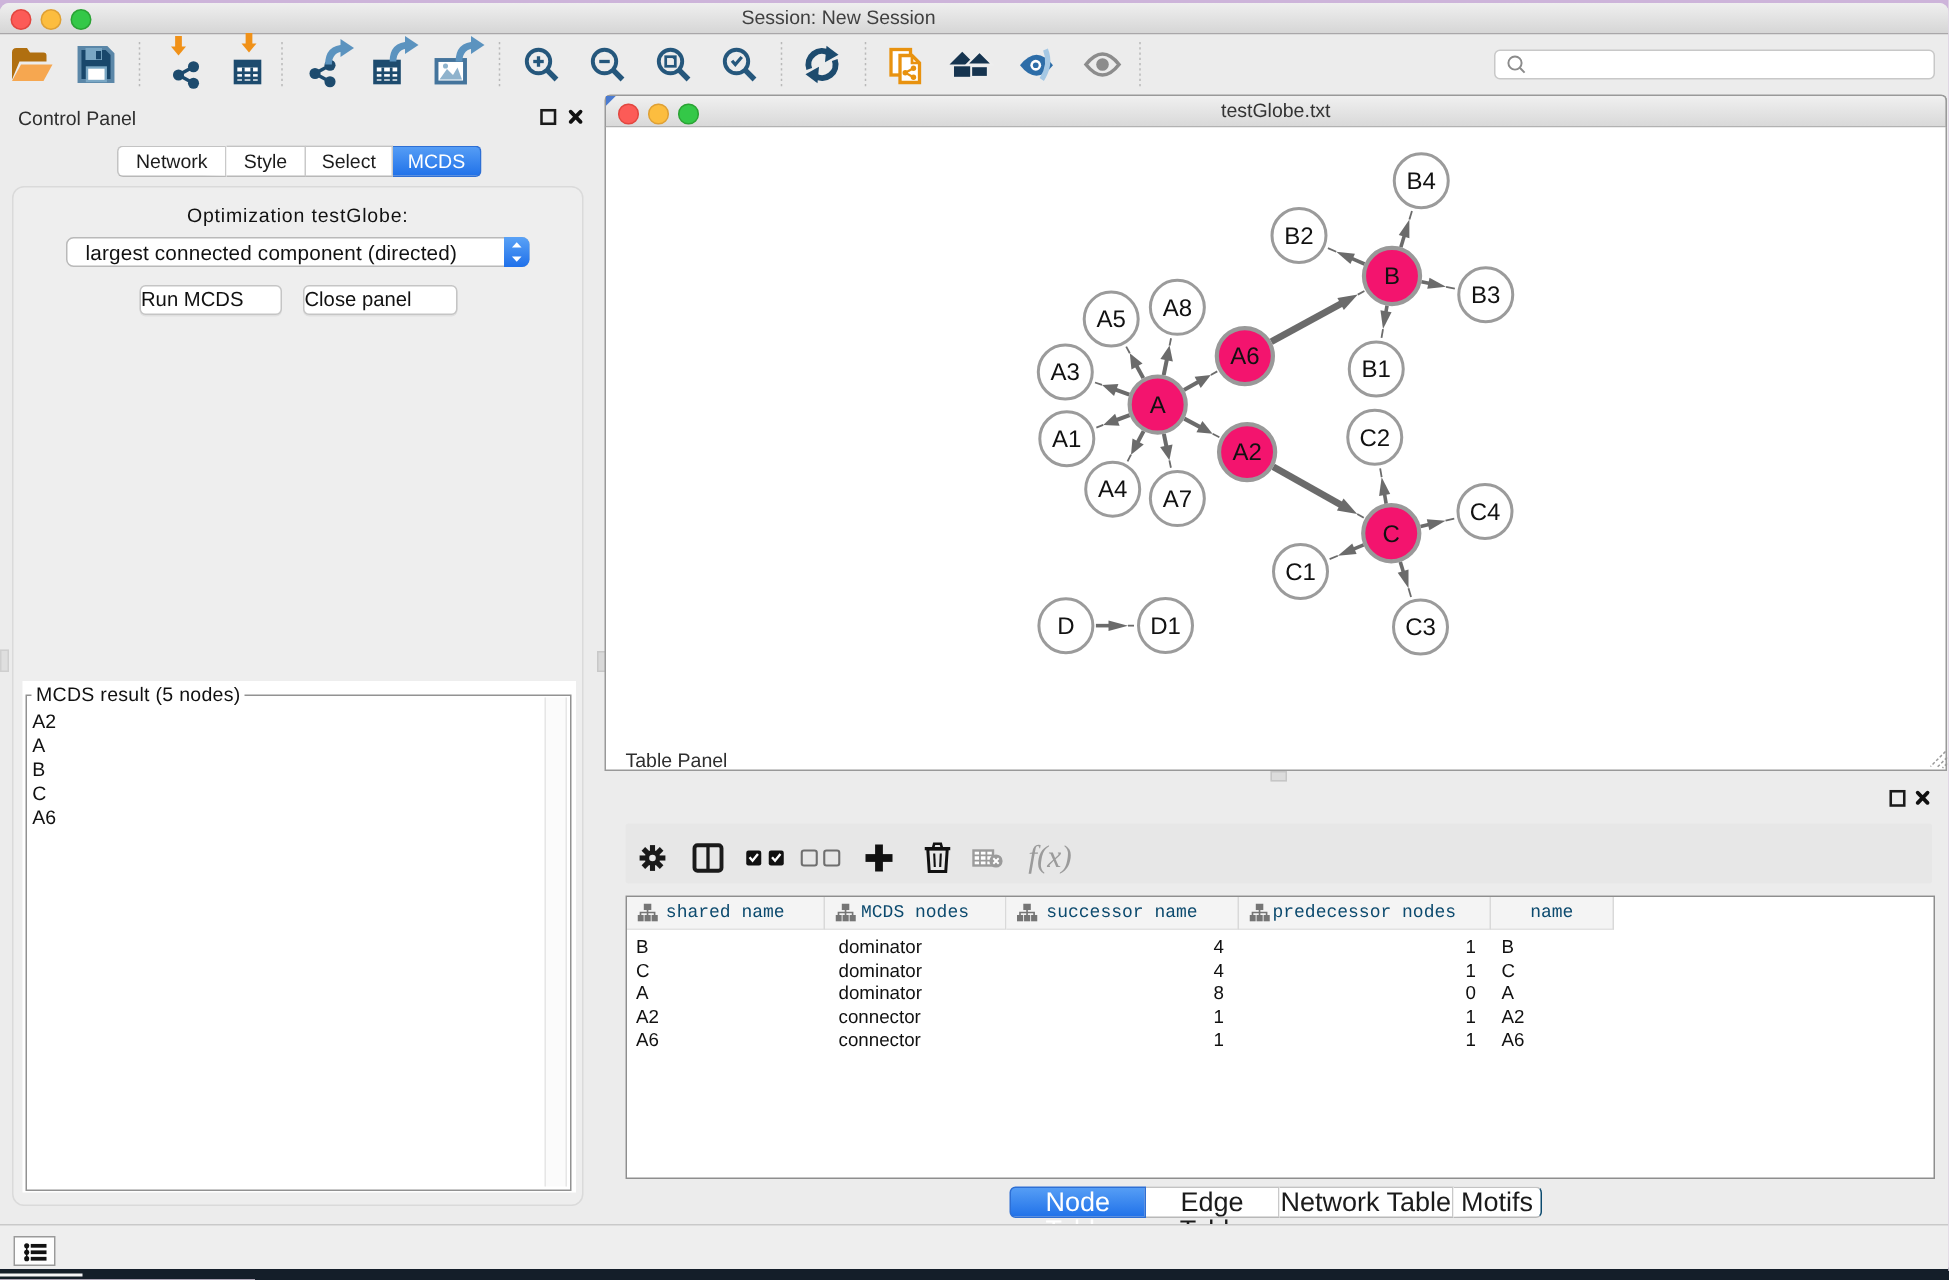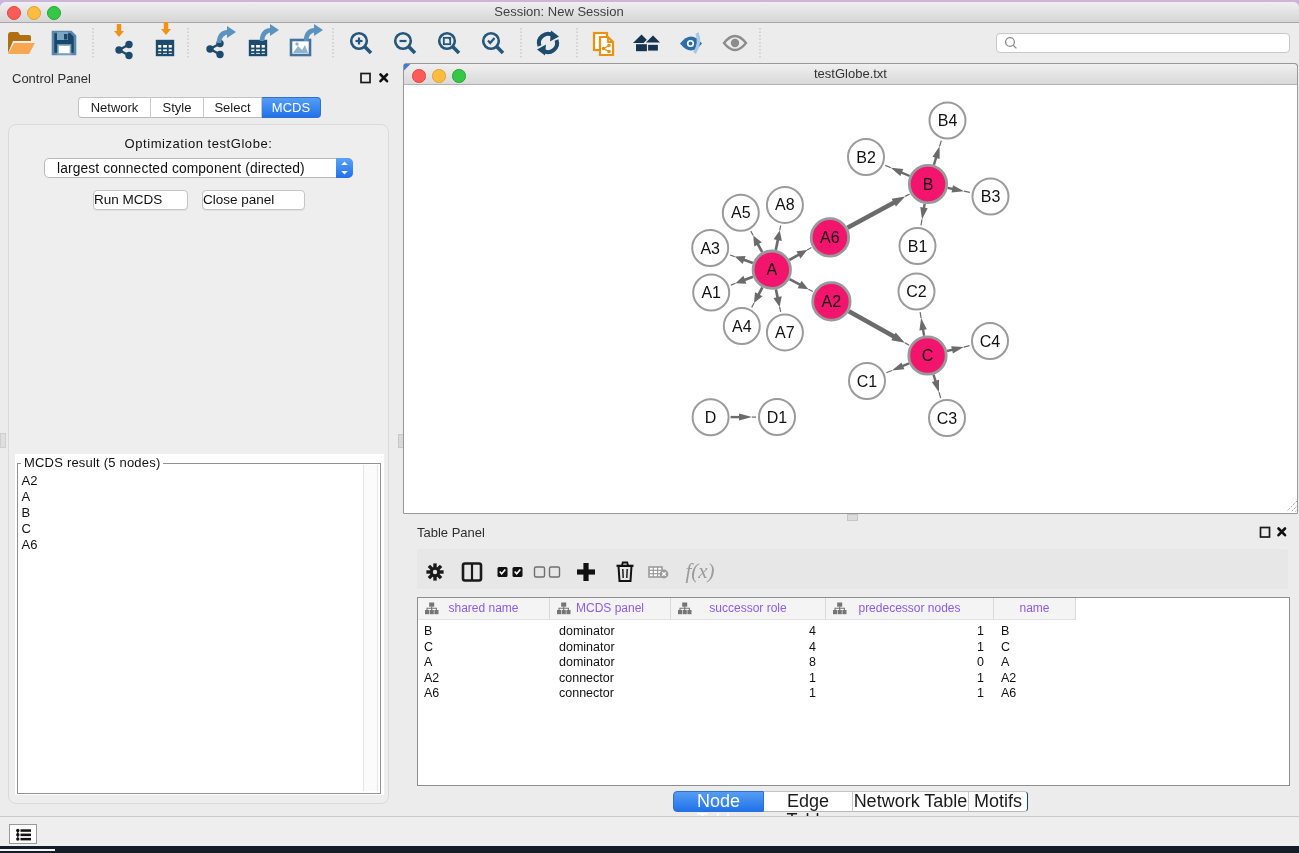--- a/index.html
+++ b/index.html
@@ -29,24 +29,24 @@
 #fs-border{left:17px;top:463px;width:362px;height:329px;border:1px solid #929292;}
 #fs-legend{left:21px;top:455px;background:#fff;padding:0 3px;font-size:13px;letter-spacing:0.2px;color:#111;}
 #fs-list{left:21.5px;top:473px;font-size:13px;color:#111;line-height:16px;}
 #fs-scroll{left:363px;top:465px;width:13px;height:326px;background:#fbfbfb;border-left:1px solid #e6e6e6;border-right:1px solid #e6e6e6;}
 
 #nw{left:403px;top:63px;width:895px;height:451px;background:#fff;border:1px solid #999;border-radius:4px 4px 0 0;box-sizing:border-box;}
 #nw-tb{left:403px;top:63px;width:895px;height:22px;background:linear-gradient(#f0f0f0,#d9d9d9);border:1px solid #999;border-bottom:1px solid #b2b2b2;border-radius:4px 4px 0 0;box-sizing:border-box;}
 #nw-title{left:403px;top:63px;width:895px;height:22px;text-align:center;line-height:22px;font-size:13px;color:#333;}
 .tl2{position:absolute;width:11.5px;height:11.5px;border-radius:50%;top:69px;}
 
-#tp-title{left:417px;top:525px;font-size:13px;color:#2e2e2e;}
+#tp-title{left:417px;top:499px;font-size:13px;color:#2e2e2e;}
 #tp-toolbar{left:417px;top:549px;width:871px;height:40px;background:#e7e7e7;border-radius:2px;}
 #tbl{left:417px;top:597px;width:873px;height:189px;background:#fff;border:1px solid #8e8e8e;box-sizing:border-box;}
-.th{position:absolute;top:598px;height:21px;background:#f4f4f4;border-right:1px solid #d9d9d9;border-bottom:1px solid #e2e2e2;font-size:12px;color:#8b5cf6;text-align:center;line-height:21px;}
+.th{position:absolute;top:598px;height:21px;background:#f4f4f4;border-right:1px solid #d9d9d9;border-bottom:1px solid #e2e2e2;font-size:12px;color:#0c4a6e;text-align:center;line-height:21px;font-family:Liberation Mono, monospace;}
 .td{position:absolute;font-size:12.5px;color:#111;height:16px;line-height:16px;}
 #btabs{left:673px;top:791px;height:19px;display:flex;font-size:18px;position:absolute;}
 #btabs .seg{height:19px;line-height:19px;text-align:center;background:#fff;border-top:1px solid #c3c3c3;border-bottom:1px solid #b8b8b8;border-right:1px solid #c9c9c9;color:#1b1b1b;}
 #btabs .seg.first{border-left:1px solid #c3c3c3;border-radius:4px 0 0 4px;}
 #btabs .seg.last{border-radius:0 4px 4px 0;border-right:1px solid #0c4a6e;}
 #btabs .seg.sel{background:linear-gradient(#559df5,#2172e9);color:#fff;border-color:#2e6fd4;}
 
 #statusbar{left:0;top:816px;width:1299px;height:29px;background:#eeeeee;border-top:1px solid #c9c9c9;}
 #listbtn{left:9px;top:824px;width:28px;height:20px;background:#fdfdfd;border:1px solid #9a9a9a;box-sizing:border-box;}
 #membtn{left:1214px;top:822px;width:75px;height:23px;background:#f4f4f4;border:1px solid #9e9e9e;box-sizing:border-box;font-size:12.5px;color:#111;line-height:21px;margin-top:38px;}
@@ -428,31 +428,31 @@
 <div class="th" style="left:418px;width:131px;">shared name</div>
 <svg class="abs" style="left:425px;top:602px" width="14" height="13">
     <g fill="#757575">
       <rect x="4.2" y="0.5" width="5" height="4.2"></rect>
       <rect x="0" y="8" width="4.1" height="4.2"></rect>
       <rect x="4.7" y="8" width="4.1" height="4.2"></rect>
       <rect x="9.4" y="8" width="4.1" height="4.2"></rect>
     </g>
     <path d="M6.7 4.7 L6.7 6.3 M2 8 L2 6.3 L11.4 6.3 L11.4 8 M6.7 6.3 L6.7 8" stroke="#757575" fill="none" stroke-width="1.1"></path>
   </svg>
-<div class="th" style="left:550px;width:120px;">MCDS panel</div>
+<div class="th" style="left:550px;width:120px;">MCDS nodes</div>
 <svg class="abs" style="left:557px;top:602px" width="14" height="13">
     <g fill="#757575">
       <rect x="4.2" y="0.5" width="5" height="4.2"></rect>
       <rect x="0" y="8" width="4.1" height="4.2"></rect>
       <rect x="4.7" y="8" width="4.1" height="4.2"></rect>
       <rect x="9.4" y="8" width="4.1" height="4.2"></rect>
     </g>
     <path d="M6.7 4.7 L6.7 6.3 M2 8 L2 6.3 L11.4 6.3 L11.4 8 M6.7 6.3 L6.7 8" stroke="#757575" fill="none" stroke-width="1.1"></path>
   </svg>
-<div class="th" style="left:671px;width:154px;">successor role</div>
+<div class="th" style="left:671px;width:154px;">successor name</div>
 <svg class="abs" style="left:678px;top:602px" width="14" height="13">
     <g fill="#757575">
       <rect x="4.2" y="0.5" width="5" height="4.2"></rect>
       <rect x="0" y="8" width="4.1" height="4.2"></rect>
       <rect x="4.7" y="8" width="4.1" height="4.2"></rect>
       <rect x="9.4" y="8" width="4.1" height="4.2"></rect>
     </g>
     <path d="M6.7 4.7 L6.7 6.3 M2 8 L2 6.3 L11.4 6.3 L11.4 8 M6.7 6.3 L6.7 8" stroke="#757575" fill="none" stroke-width="1.1"></path>
   </svg>
 <div class="th" style="left:826px;width:167px;">predecessor nodes</div>

